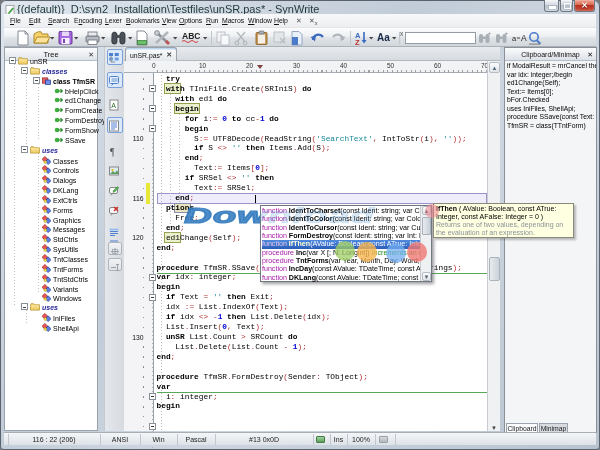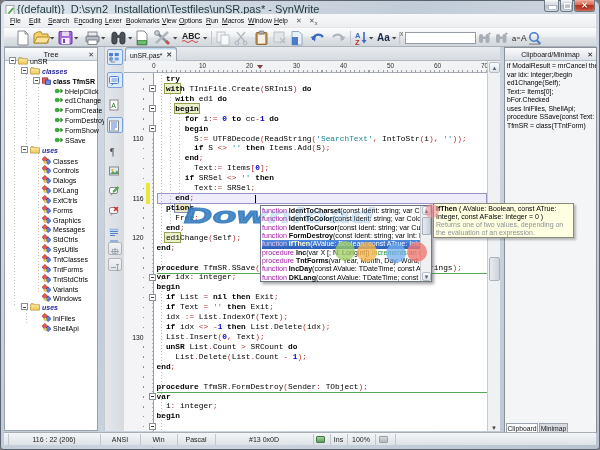--- a/index.html
+++ b/index.html
@@ -499,21 +499,20 @@
         <div class="cl">    <i class="k">end</i><i class="y">;</i></div>
         <div class="cl">  <i class="k">ptions</i></div>
         <div class="cl">    Free<i class="y">;</i></div>
         <div class="cl">  <i class="k">end</i><i class="y">;</i></div>
         <div class="cl">  ed1Change<i class="y">(</i>Self<i class="y">);</i></div>
         <div class="cl"><i class="k">end</i><i class="y">;</i></div>
         <div class="cl"></div>
         <div class="cl"><i class="k">procedure</i> TfmSR<i class="y">.</i>SSave<i class="y">(</i><i class="k">const</i> Text<i class="y">:</i> WideString<i class="y">;</i> List<i class="y">:</i> TTntStrings<i class="y">);</i></div>
         <div class="cl"><i class="k">var</i> idx<i class="y">:</i> integer<i class="y">;</i></div>
         <div class="cl"><i class="k">begin</i></div>
-        <div class="cl">  <i class="k">if</i> List <i class="y">=</i> <i class="k">nil</i> <i class="k">then</i> Exit<i class="y">;</i></div>
         <div class="cl">  <i class="k">if</i> Text <i class="y">=</i> <i class="s">''</i> <i class="k">then</i> Exit<i class="y">;</i></div>
         <div class="cl">  idx <i class="y">:=</i> List<i class="y">.</i>IndexOf<i class="y">(</i>Text<i class="y">);</i></div>
         <div class="cl">  <i class="k">if</i> idx <i class="y">&lt;&gt;</i> <i class="y">-</i><i class="n">1</i> <i class="k">then</i> List<i class="y">.</i>Delete<i class="y">(</i>idx<i class="y">);</i></div>
         <div class="cl">  List<i class="y">.</i>Insert<i class="y">(</i><i class="n">0</i><i class="y">,</i> Text<i class="y">);</i></div>
         <div class="cl">  <i class="k">unSR</i> List<i class="y">.</i>Count <i class="y">&gt;</i> SRCount <i class="k">do</i></div>
         <div class="cl">    List<i class="y">.</i>Delete<i class="y">(</i>List<i class="y">.</i>Count <i class="y">-</i> <i class="n">1</i><i class="y">);</i></div>
         <div class="cl"><i class="k">end</i><i class="y">;</i></div>
         <div class="cl"></div>
         <div class="cl"><i class="k">procedure</i> TfmSR<i class="y">.</i>FormDestroy<i class="y">(</i>Sender<i class="y">:</i> TObject<i class="y">);</i></div>
         <div class="cl"><i class="k">var</i></div>

